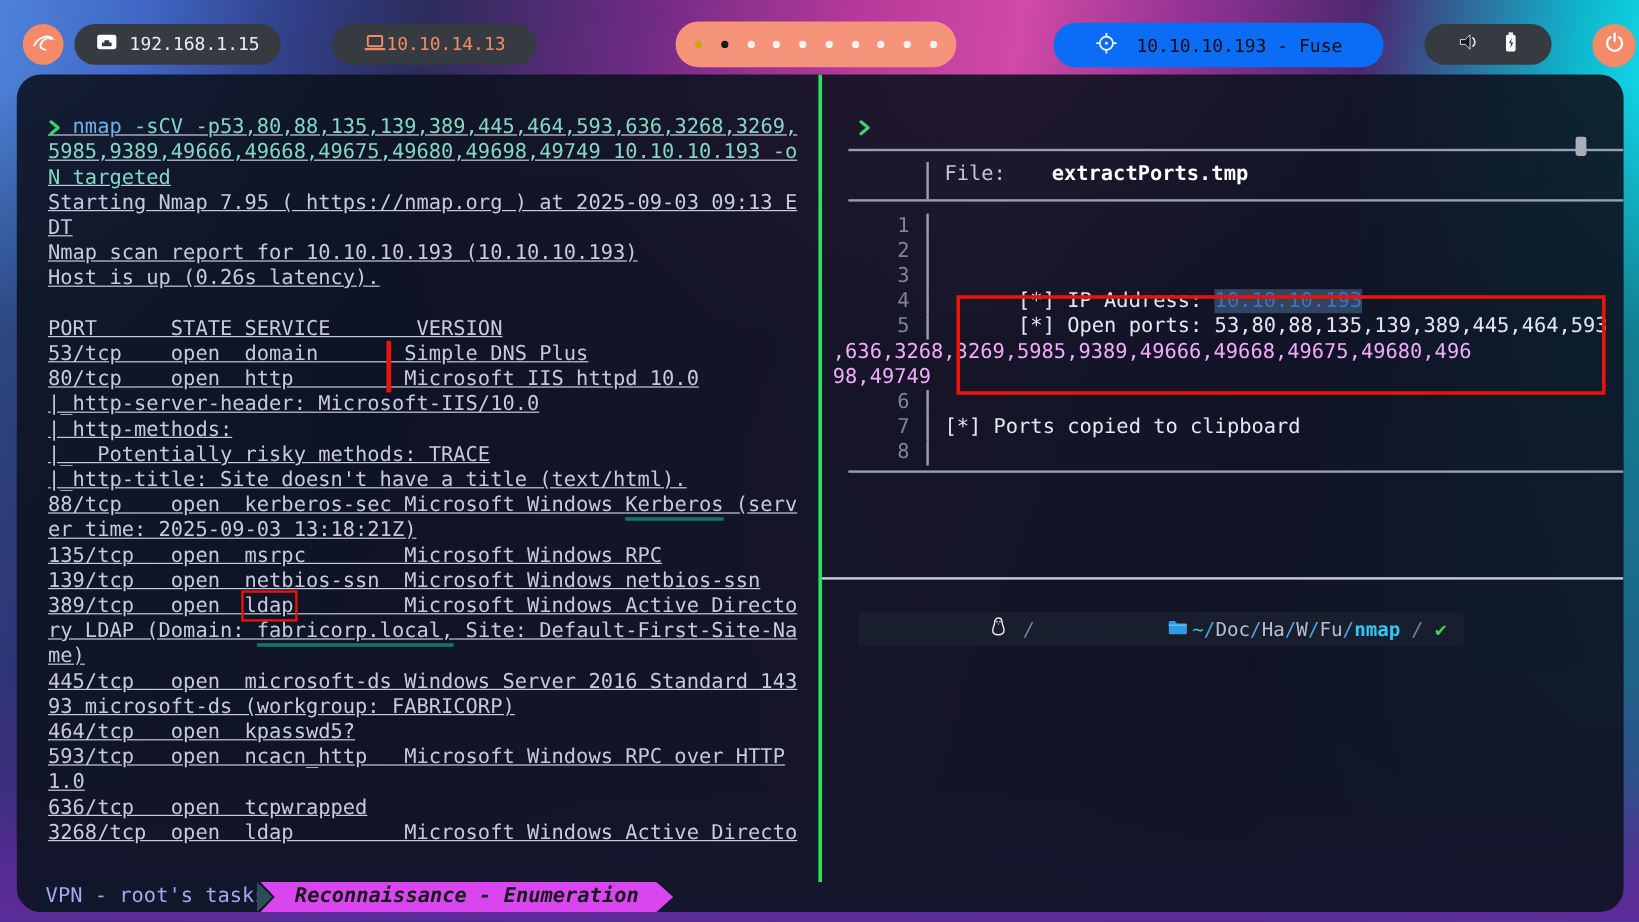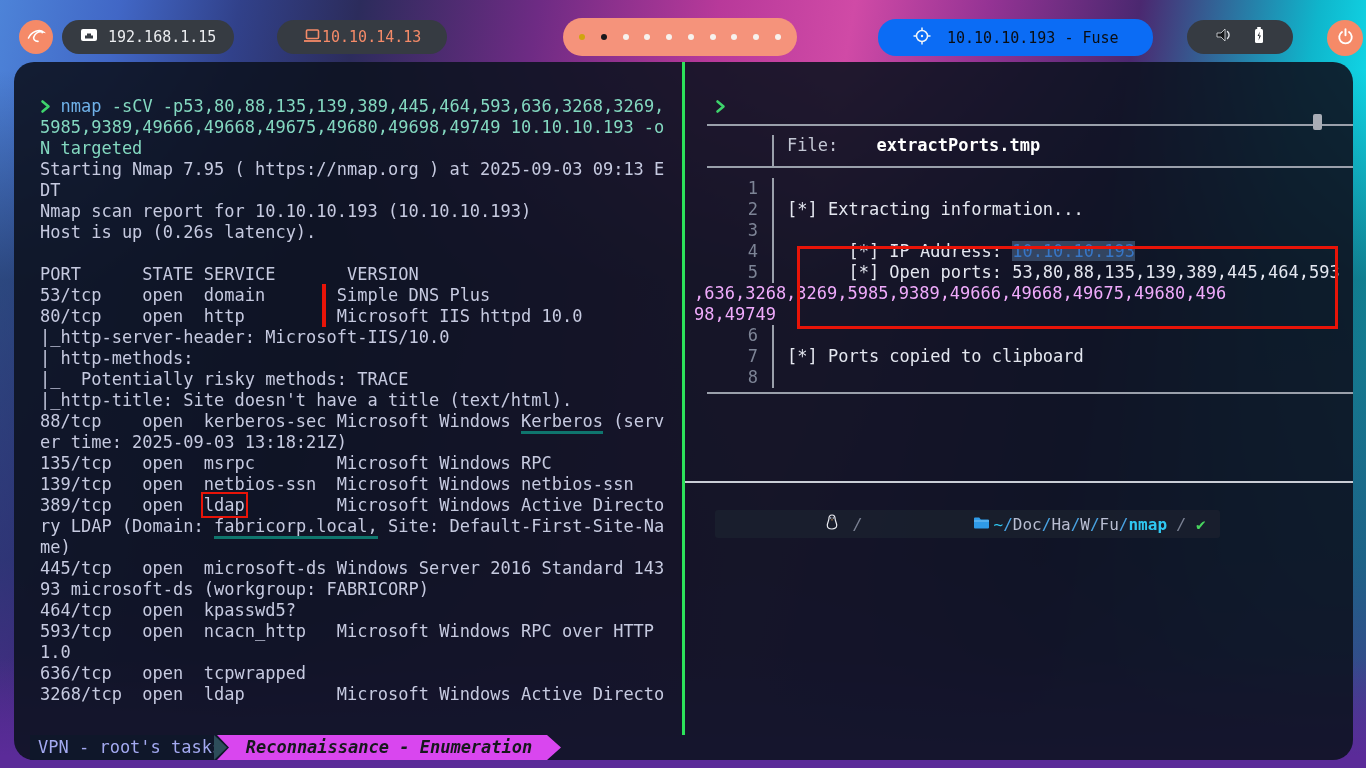--- a/index.html
+++ b/index.html
@@ -22,21 +22,21 @@
   #pill-audio{left:1187px;padding:0 28px;gap:18px;}
   #power-btn{position:absolute;left:1327px;top:12px;width:36px;height:36px;border-radius:50%;background:#f58a68;display:flex;align-items:center;justify-content:center;}
   
   #window{position:absolute;left:14px;top:62px;width:1339px;height:698px;border-radius:20px;background:rgba(13,19,33,0.9);overflow:hidden;}
   #panes{position:relative;display:flex;height:673px;}
   #left-pane{position:relative;width:668px;height:100%;overflow:hidden;}
   #divider{width:3px;height:100%;background:#2ce25a;}
   #right-pane{position:relative;flex:1;height:100%;overflow:hidden;}
   .termtext{font-family:"DejaVu Sans Mono",monospace;font-size:17px;line-height:21px;white-space:pre;color:#c6cae0;}
   #nmap-out{position:absolute;left:26px;top:34px;}
-  .tline{height:21px;}
+  .tline{height:21px;text-decoration:underline;}
   .s-cb{color:#6fb1e8;}
   .s-tg{color:#83d8c0;}
   .s-bd{color:#e9ebf4;font-weight:bold;}
   .s-ru{border-bottom:3px solid #0f766e;}
   .s-rb{outline:2px solid #e81408;outline-offset:1px;}
   .s-ip{color:#3776c6;background:rgba(125,170,215,0.33);}
   .s-sep{color:#7b8294;font-style:italic;}
   .s-dir{color:#b9bed2;}
   .s-psl{color:#4aa4e4;}
   .s-cur{color:#2fc8f2;font-weight:bold;}
@@ -168,21 +168,21 @@
           </svg>
       </span>
       <div class="rule" id="rule1"></div>
       <div id="file-row">
         <div id="file-gut"></div>
         <div id="file-text"><span>File: </span><b>extractPorts.tmp</b></div>
       </div>
       <div class="rule" id="rule2"></div>
       <div id="bat-rows">
           <div class="brow"><div class="bnum">1</div><div class="bcontent"></div></div>
-          <div class="brow"><div class="bnum">2</div><div class="bcontent"><span>[*] Extracting information...</span></div></div>
+          <div class="brow"><div class="bnum">2</div></div>
           <div class="brow"><div class="bnum">3</div><div class="bcontent"></div></div>
           <div class="brow"><div class="bnum">4</div><div class="bcontent"><span>      [*] IP Address: </span><span class="s-ip">10.10.10.193</span></div></div>
           <div class="brow"><div class="bnum">5</div><div class="bcontent"><span>      [*] Open ports: 53,80,88,135,139,389,445,464,593</span></div></div>
           <div class="bwrap"><span>,636,3268,3269,5985,9389,49666,49668,49675,49680,496</span></div>
           <div class="bwrap"><span>98,49749</span></div>
           <div class="brow"><div class="bnum">6</div><div class="bcontent"></div></div>
           <div class="brow"><div class="bnum">7</div><div class="bcontent"><span>[*] Ports copied to clipboard</span></div></div>
           <div class="brow"><div class="bnum">8</div><div class="bcontent"></div></div>
         </div>
       <div class="rule" id="rule3"></div>

